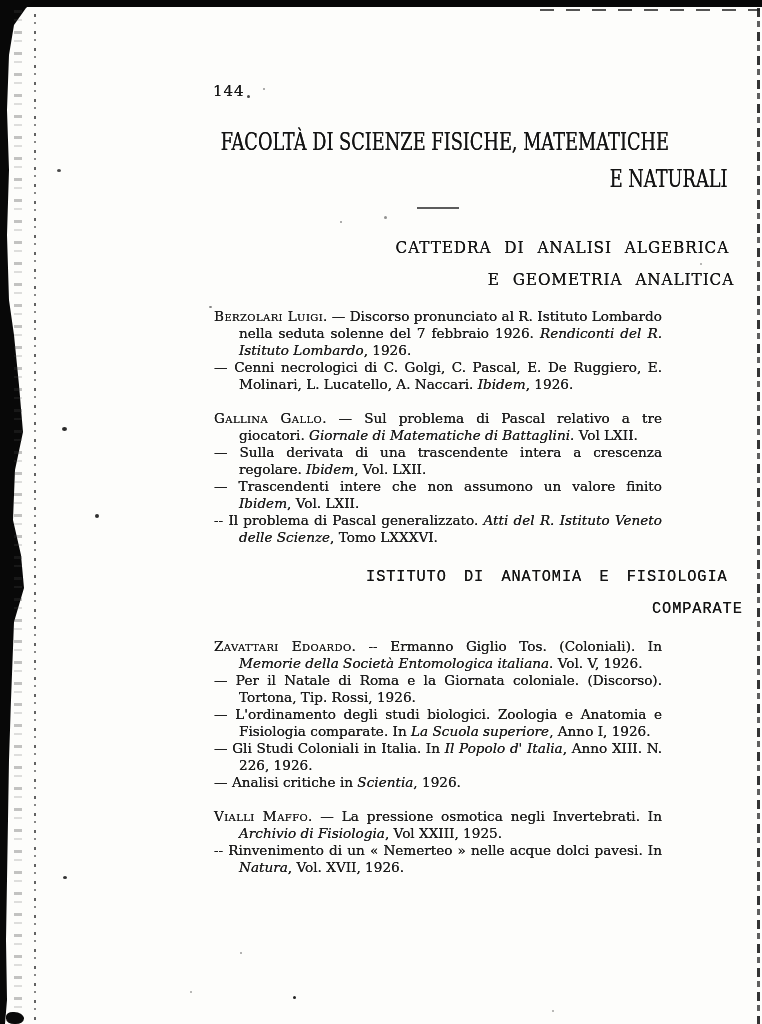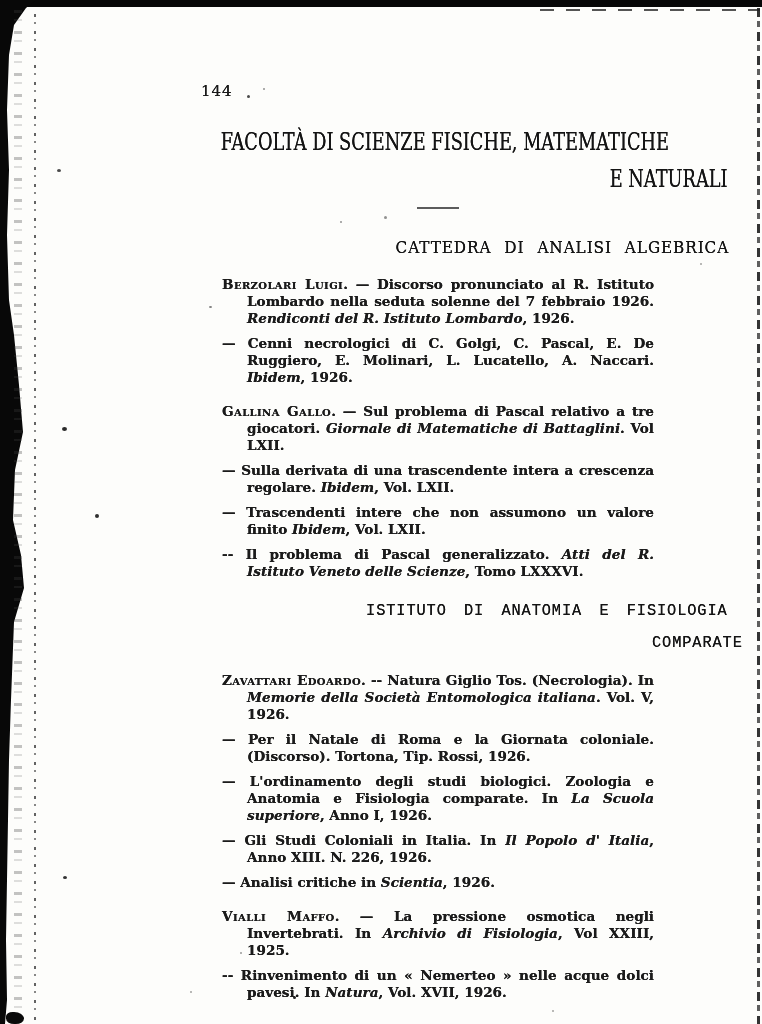--- a/index.html
+++ b/index.html
@@ -42,21 +42,21 @@
   .corner-blob{
     position:absolute;left:6px;top:1012px;width:18px;height:12px;background:#0a0a0a;
     border-radius:40% 60% 50% 50%;
   }
   .speck{position:absolute;background:#4a4a4a;border-radius:50%;}
   
   .content{
     position:absolute;left:214px;top:0;width:448px;
   }
   .page-number{
-    position:absolute;left:201px;top:82px;font-size:15px;letter-spacing:1px;color:#191919;
+    position:absolute;left:213px;top:82px;font-size:15px;letter-spacing:1px;color:#191919;
     text-shadow:0 0 .3px currentColor;
   }
   .faculty-title{
     margin:124px 0 0 -86px;width:620px;text-align:right;
     font-size:24px;line-height:37px;color:#141414;white-space:nowrap;
     text-shadow:0 0 .4px currentColor;
   }
   .faculty-title .line{display:inline-block;transform:scaleX(.74);transform-origin:center;}
   .title-rule{
     width:42px;height:2px;background:#5c5c5c;margin:9px auto 0 auto;
@@ -66,21 +66,21 @@
     font-size:17px;line-height:32px;color:#141414;white-space:nowrap;
     letter-spacing:1px;word-spacing:8px;text-shadow:0 0 .4px currentColor;
   }
   .bib-section .section-heading .hline{display:inline-block;transform:scaleX(.9);transform-origin:center;}
   .bib-section:nth-child(2) .section-heading{margin-top:15px;font-family:Liberation Mono, monospace;}
   .entries{
     margin-top:13px;font-size:13.6px;line-height:17px;text-align:justify;
     color:#1b1b1b;text-shadow:0 0 .3px currentColor;
   }
   .group + .group{margin-top:17px;}
-  .entry{margin:8px;padding-left:25px;text-indent:-25px;font-weight:bold;}
+  .entry{margin:0;padding-left:25px;text-indent:-25px;}
   .sc{font-variant:small-caps;letter-spacing:.4px;}
   .it{font-style:italic;}
 </style>
 </head>
 <body>
 
 <div class="paper">
 
   <div class="top-bar"></div>
   <div class="top-dash-line"></div>
@@ -111,20 +111,21 @@
     <div class="faculty-title">
       <div><span class="line">FACOLTÀ DI SCIENZE FISICHE, MATEMATICHE</span></div>
       <div><span class="line">E NATURALI</span></div>
     </div>
     <div class="title-rule"></div>
 
     <div id="bibliography">
         <section class="bib-section">
           <h2 class="section-heading">
             <div><span class="hline">CATTEDRA DI ANALISI ALGEBRICA</span></div>
+            <div><span class="hline">E GEOMETRIA ANALITICA</span></div>
           </h2>
           <div class="entries">
             <div class="group">
               <p class="entry"><span class="sc">Berzolari Luigi</span><span class="n">. — Discorso pronunciato al R. Istituto Lombardo nella seduta solenne del 7 febbraio 1926. </span><span class="it">Rendiconti del R. Istituto Lombardo</span><span class="n">, 1926.</span></p>
               <p class="entry"><span class="n">— Cenni necrologici di C. Golgi, C. Pascal, E. De Ruggiero, E. Molinari, L. Lucatello, A. Naccari. </span><span class="it">Ibidem</span><span class="n">, 1926.</span></p>
             </div>
             <div class="group">
               <p class="entry"><span class="sc">Gallina Gallo</span><span class="n">. — Sul problema di Pascal relativo a tre giocatori. </span><span class="it">Giornale di Matematiche di Battaglini</span><span class="n">. Vol LXII.</span></p>
               <p class="entry"><span class="n">— Sulla derivata di una trascendente intera a crescenza regolare. </span><span class="it">Ibidem</span><span class="n">, Vol. LXII.</span></p>
               <p class="entry"><span class="n">— Trascendenti intere che non assumono un valore finito </span><span class="it">Ibidem</span><span class="n">, Vol. LXII.</span></p>
@@ -132,21 +133,21 @@
             </div>
           </div>
         </section>
         <section class="bib-section">
           <h2 class="section-heading">
             <div><span class="hline">ISTITUTO DI ANATOMIA E FISIOLOGIA</span></div>
             <div><span class="hline">COMPARATE</span></div>
           </h2>
           <div class="entries">
             <div class="group">
-              <p class="entry"><span class="sc">Zavattari Edoardo</span><span class="n">. -- Natura Giglio Tos. (Necrologia). In </span><span class="it">Memorie della Società Entomologica italiana</span><span class="n">. Vol. V, 1926.</span></p>
+              <p class="entry"><span class="sc">Zavattari Edoardo</span><span class="n">. -- Ermanno Giglio Tos. (Coloniali). In </span><span class="it">Memorie della Società Entomologica italiana</span><span class="n">. Vol. V, 1926.</span></p>
               <p class="entry"><span class="n">— Per il Natale di Roma e la Giornata coloniale. (Discorso). Tortona, Tip. Rossi, 1926.</span></p>
               <p class="entry"><span class="n">— L'ordinamento degli studi biologici. Zoologia e Anatomia e Fisiologia comparate. In </span><span class="it">La Scuola superiore</span><span class="n">, Anno I, 1926.</span></p>
               <p class="entry"><span class="n">— Gli Studi Coloniali in Italia. In </span><span class="it">Il Popolo d' Italia</span><span class="n">, Anno XIII. N. 226, 1926.</span></p>
               <p class="entry"><span class="n">— Analisi critiche in </span><span class="it">Scientia</span><span class="n">, 1926.</span></p>
             </div>
             <div class="group">
               <p class="entry"><span class="sc">Vialli Maffo</span><span class="n">. — La pressione osmotica negli Invertebrati. In </span><span class="it">Archivio di Fisiologia</span><span class="n">, Vol XXIII, 1925.</span></p>
               <p class="entry"><span class="n">-- Rinvenimento di un « Nemerteo » nelle acque dolci pavesi. In </span><span class="it">Natura</span><span class="n">, Vol. XVII, 1926.</span></p>
             </div>
           </div>

